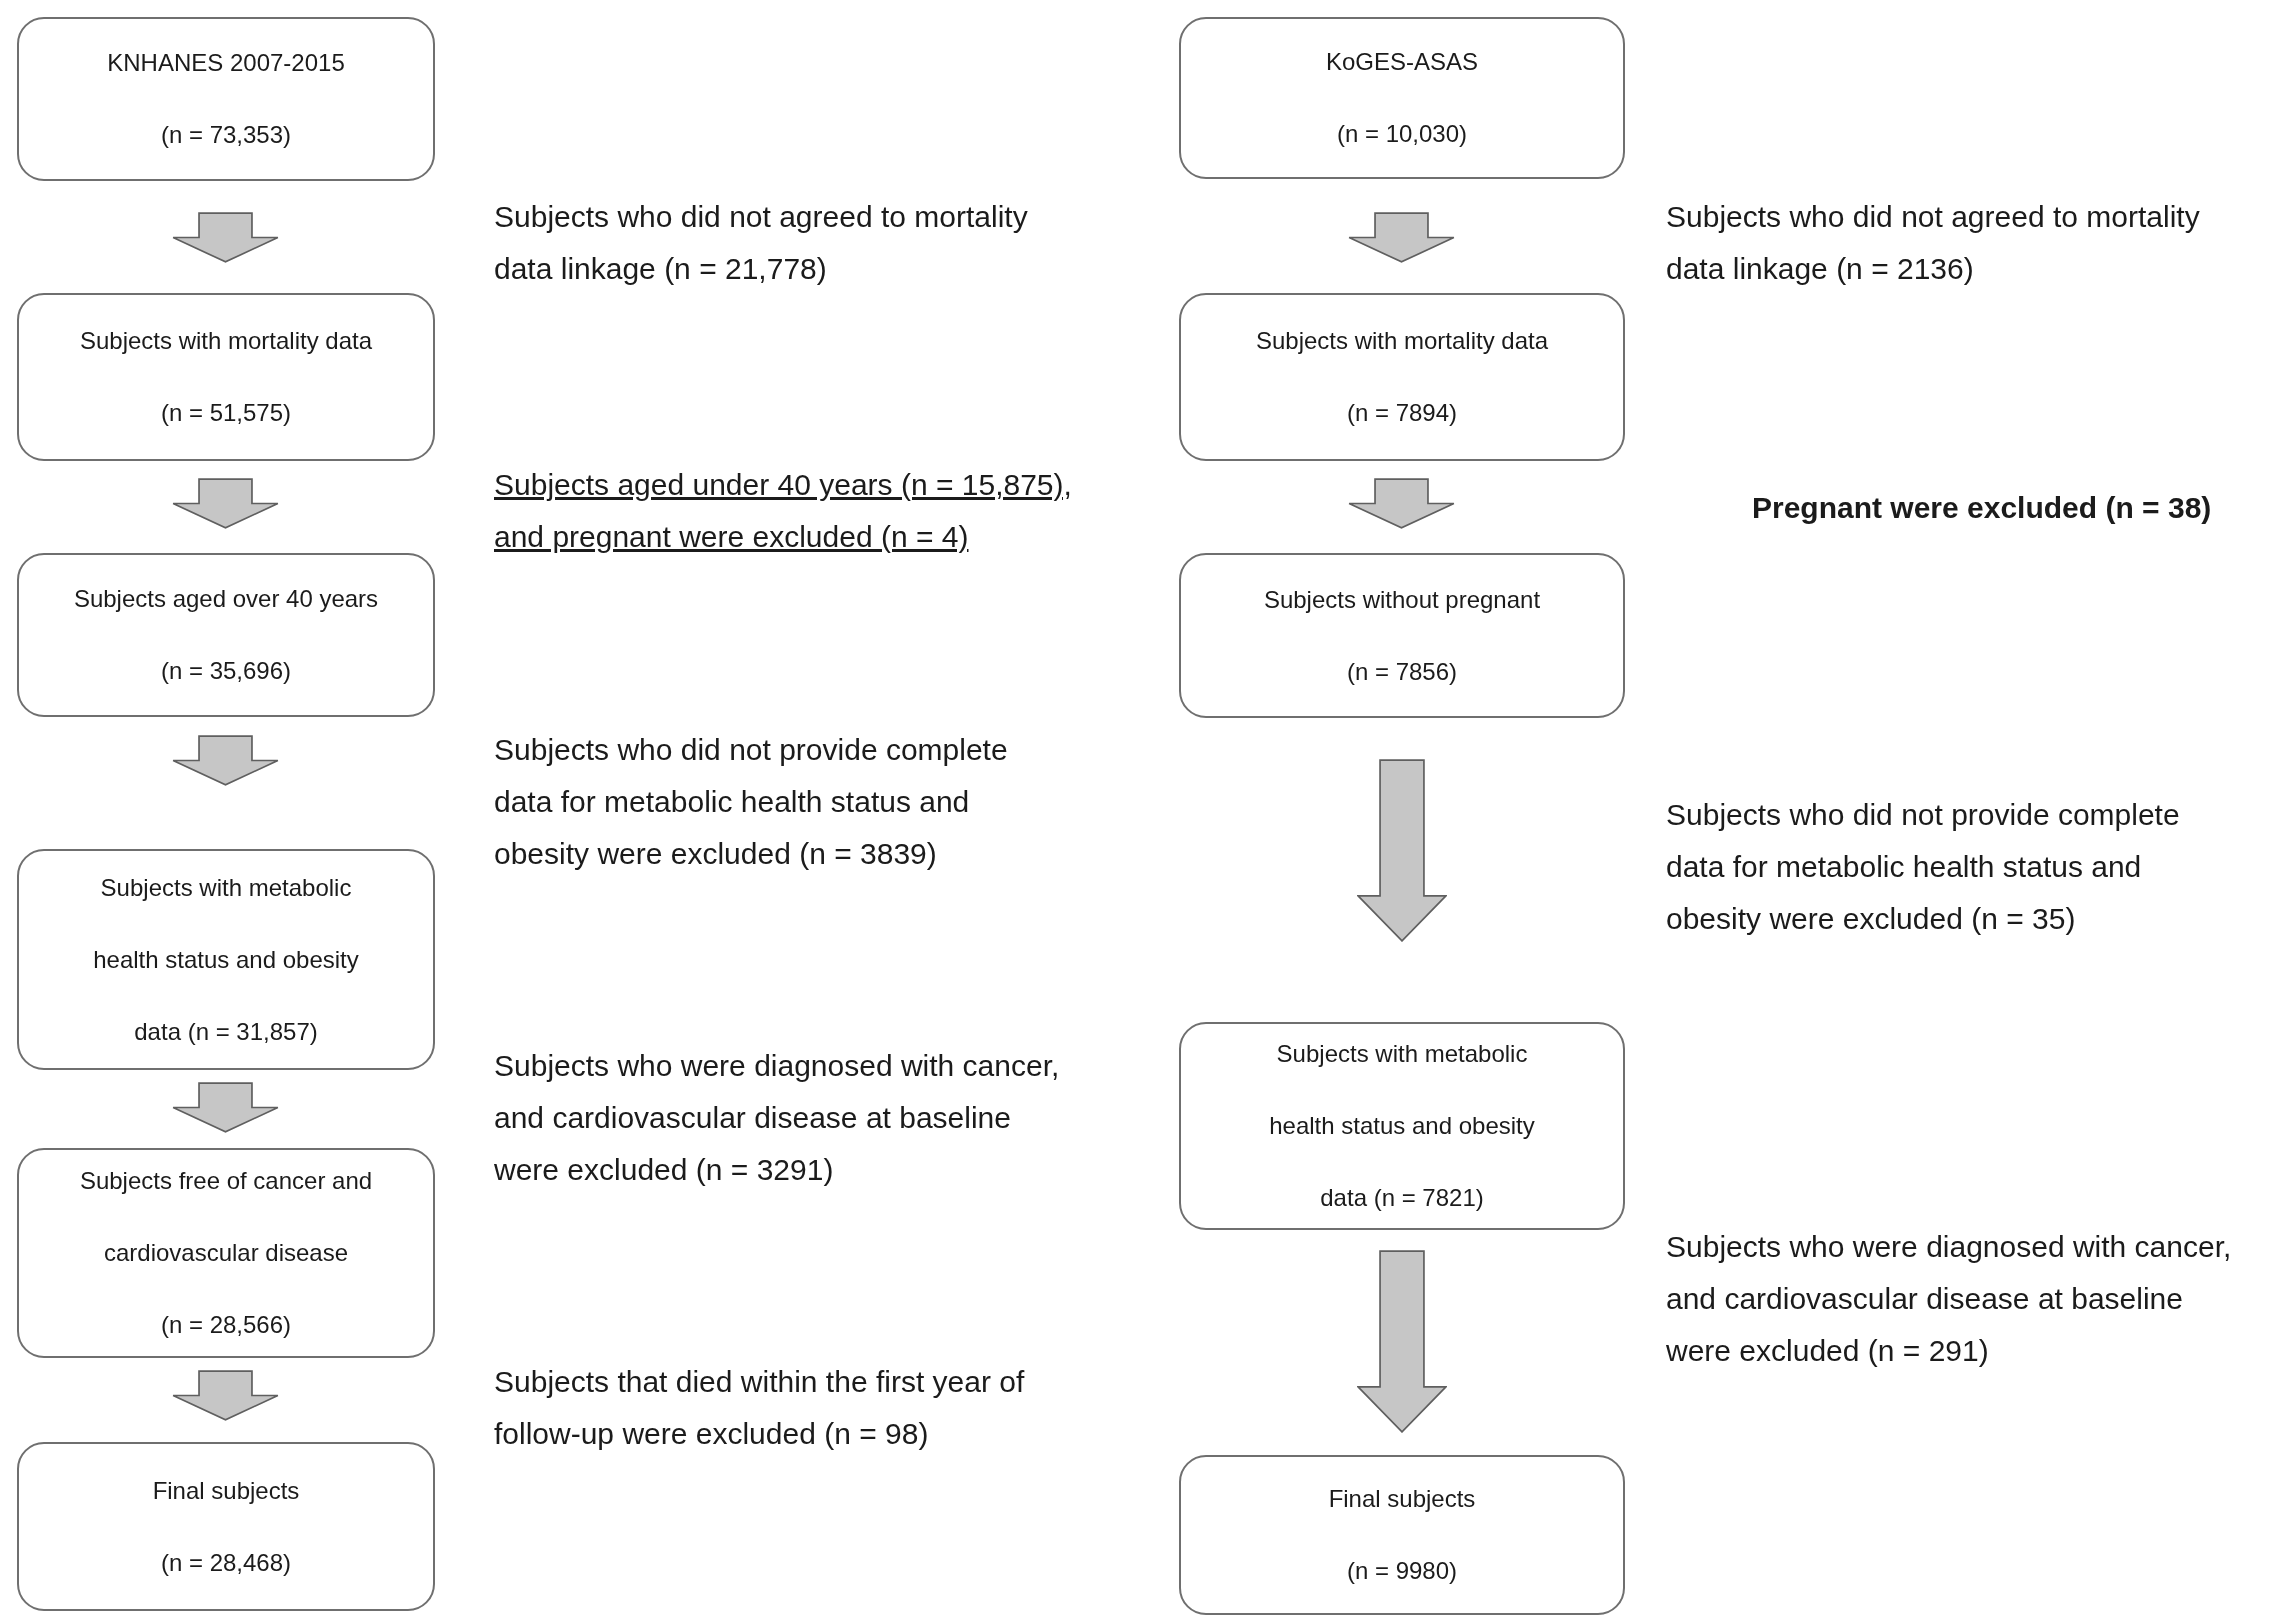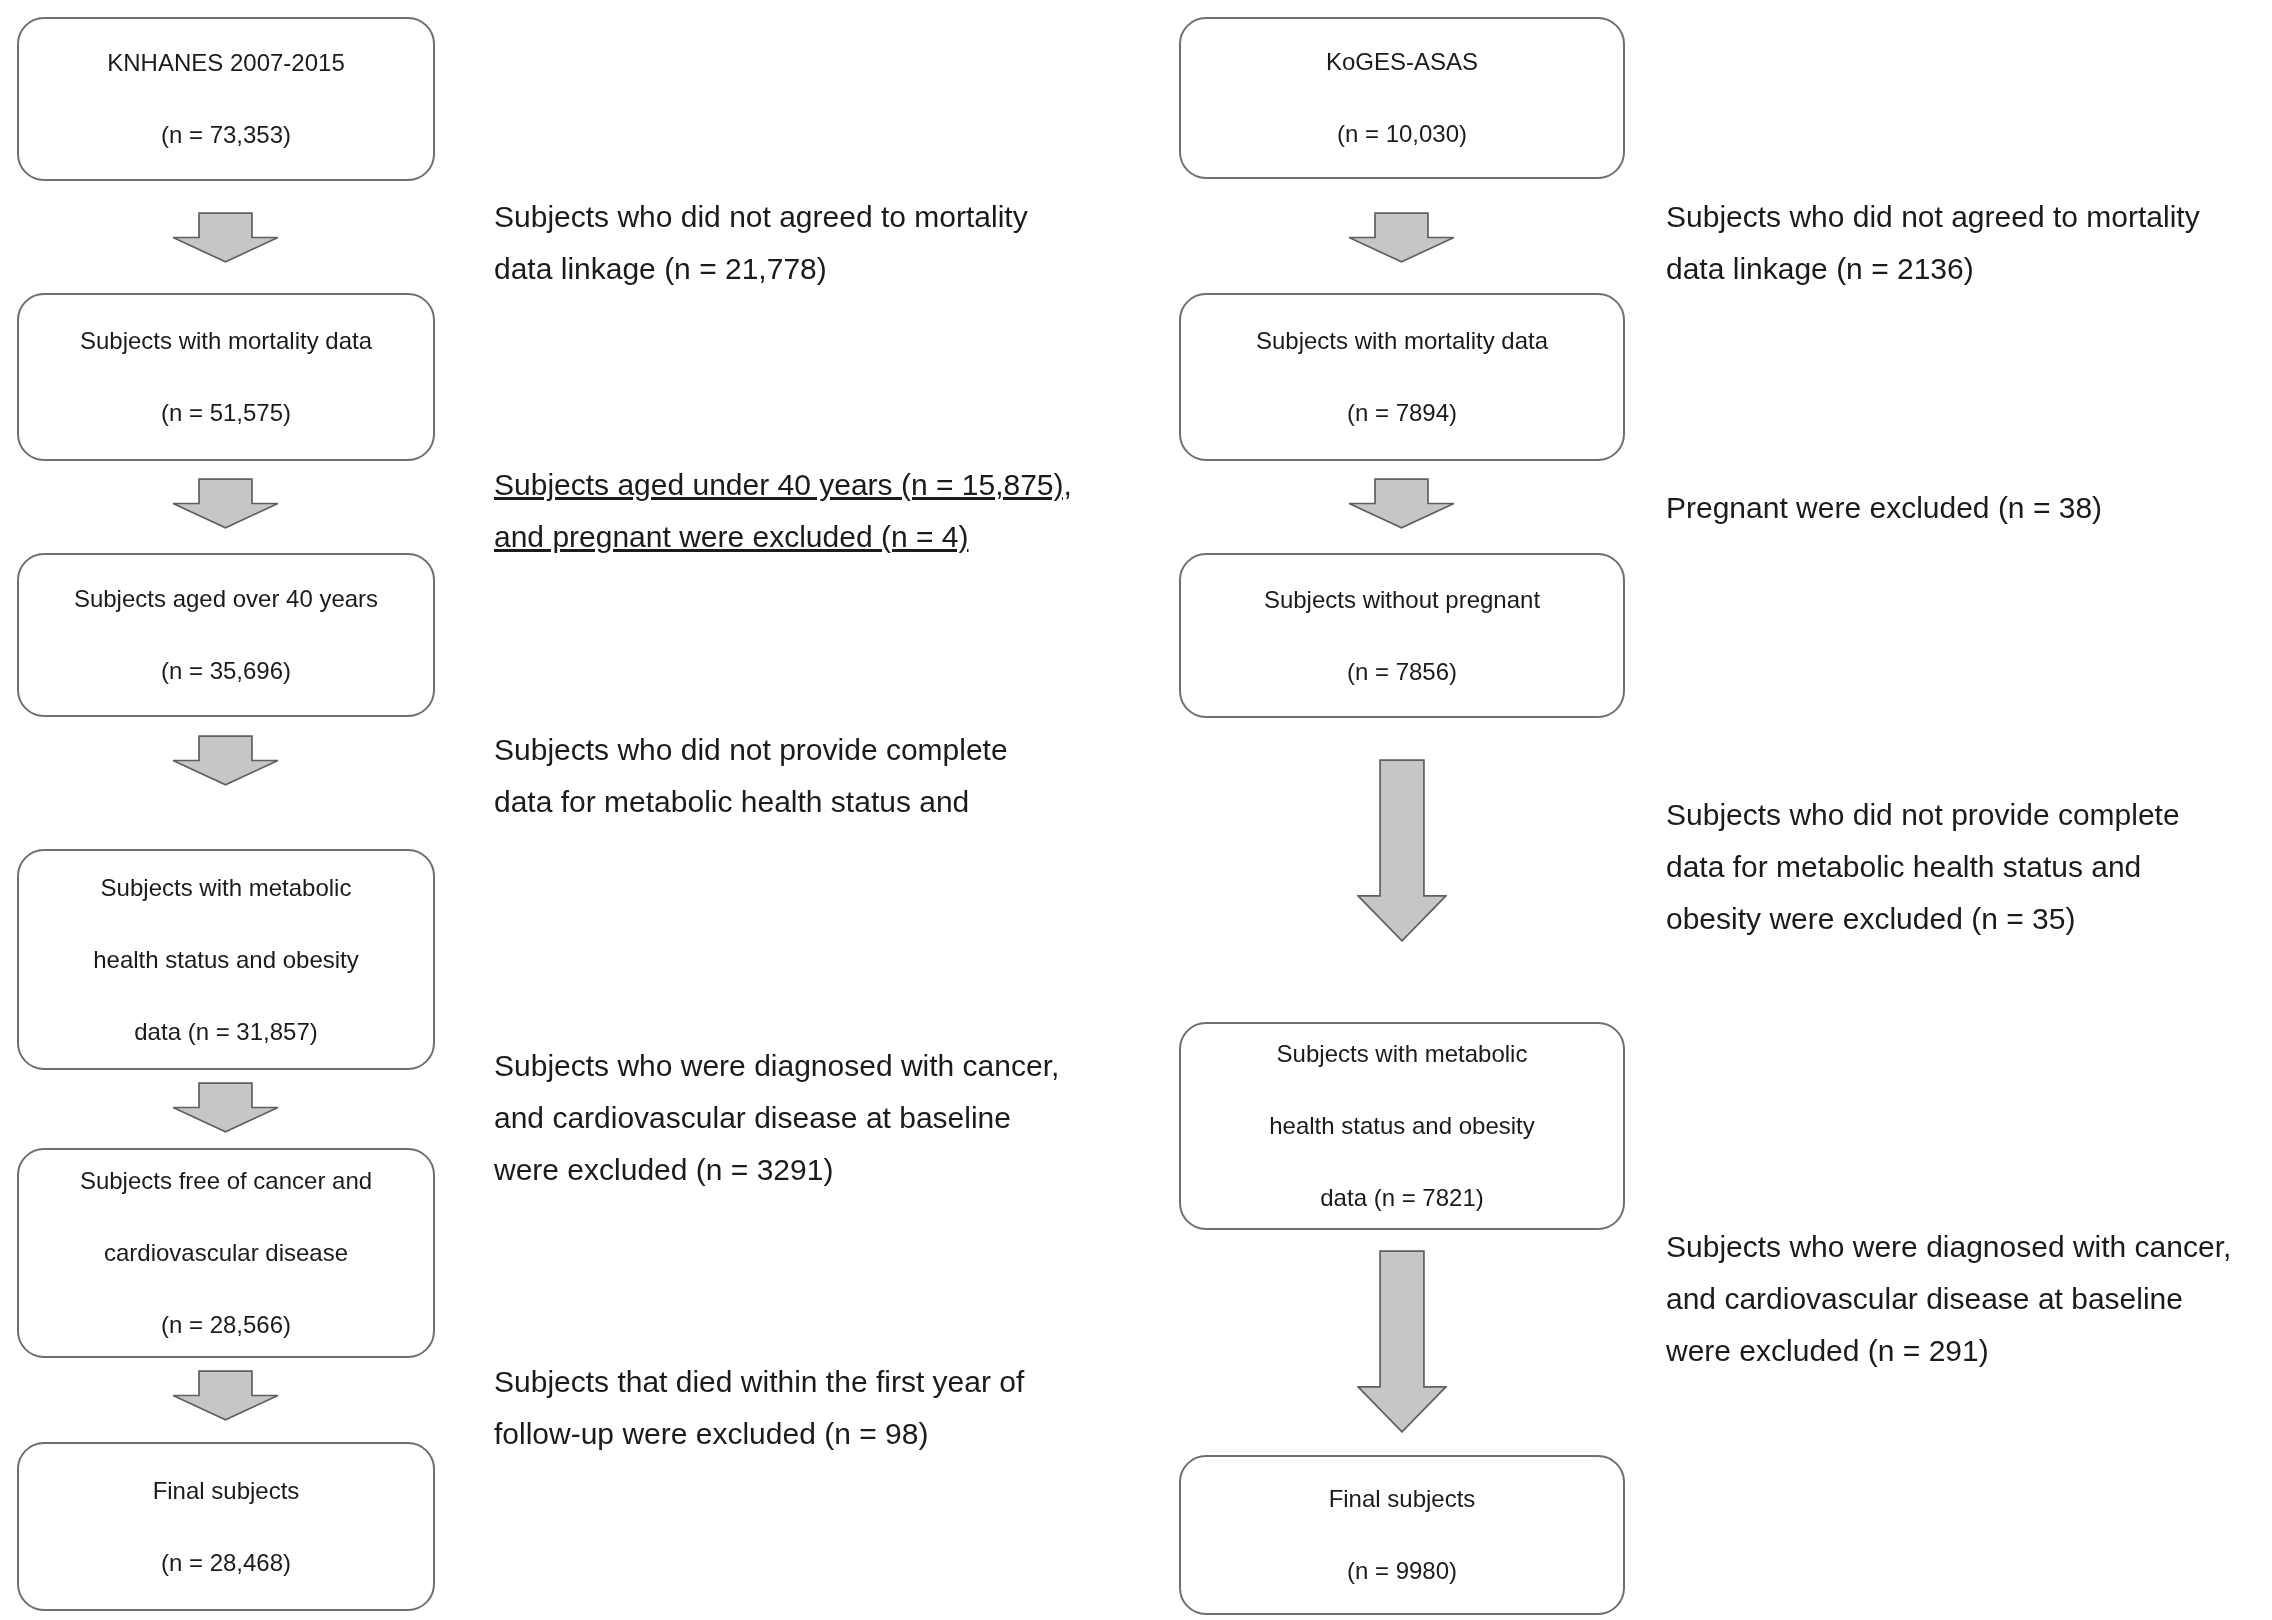--- a/index.html
+++ b/index.html
@@ -123,20 +123,21 @@
   </div>
 
   <div class="note" style="left:494px; top:459px;text-decoration:underline;">
     <div class="nl">Subjects aged under 40 years (n = 15,875),</div>
     <div class="nl">and pregnant were excluded (n = 4)</div>
   </div>
 
   <div class="note" style="left:494px; top:724px;">
     <div class="nl">Subjects who did not provide complete</div>
     <div class="nl">data for metabolic health status and</div>
+    <div class="nl">obesity were excluded (n = 3839)</div>
   </div>
 
   <div class="note" style="left:494px; top:1040px;">
     <div class="nl">Subjects who were diagnosed with cancer,</div>
     <div class="nl">and cardiovascular disease at baseline</div>
     <div class="nl">were excluded (n = 3291)</div>
   </div>
 
   <div class="note" style="left:494px; top:1356px;">
     <div class="nl">Subjects that died within the first year of</div>
@@ -191,21 +192,21 @@
   <div class="fbox" style="left:1179px; top:1455px; width:446px; height:160px;">
     <div class="bl">Final subjects</div>
     <div class="bl">(n = 9980)</div>
   </div>
 
   <div class="note" style="left:1666px; top:191px;">
     <div class="nl">Subjects who did not agreed to mortality</div>
     <div class="nl">data linkage (n = 2136)</div>
   </div>
 
-  <div class="note" style="left:1666px; top:482px;">
+  <div class="note" style="left:1752px; top:482px;font-weight:bold;">
     <div class="nl">Pregnant were excluded (n = 38)</div>
   </div>
 
   <div class="note" style="left:1666px; top:789px;">
     <div class="nl">Subjects who did not provide complete</div>
     <div class="nl">data for metabolic health status and</div>
     <div class="nl">obesity were excluded (n = 35)</div>
   </div>
 
   <div class="note" style="left:1666px; top:1221px;">

